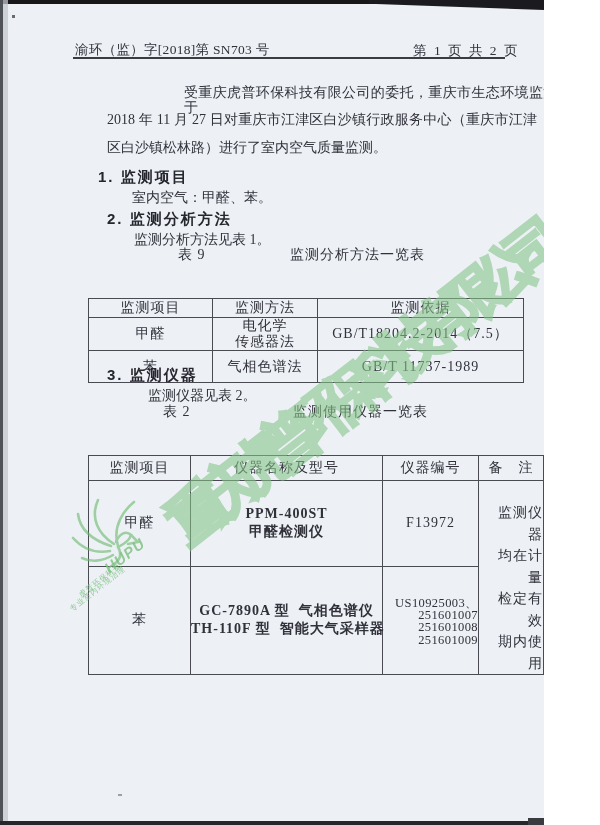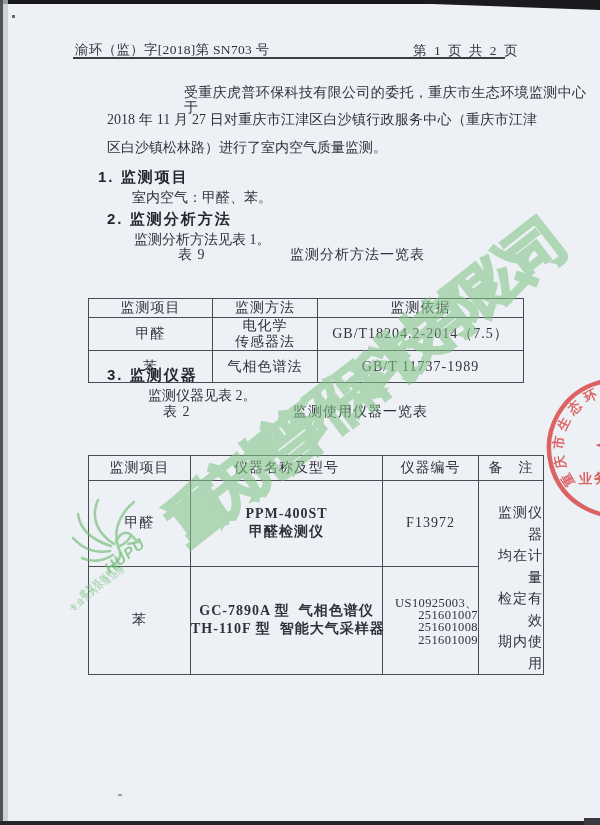--- a/index.html
+++ b/index.html
@@ -5,21 +5,21 @@
   :root{
     --paper:#edf1f6;
     --stamp-red:#da4f4f;
     --watermark-green:#84c487;
     --logo-green:#6ab86a;
     --ink:#31313a;
     --border:#4a4a52;
   }
   html,body{margin:0;padding:0;}
   body{width:600px;height:825px;overflow:hidden;background:#fff;}
-  #page{position:relative;width:600px;height:825px;background:var(--paper);overflow:hidden;
+  #page{position:relative;width:544px;height:825px;background:var(--paper);overflow:hidden;
         font-family:"Liberation Serif","DejaVu Serif",serif;color:var(--ink);}
   .abs{position:absolute;}
 
   
   .scan-top{left:0;top:0;width:600px;height:4px;background:#17171a;}
   .scan-top-right{right:0;top:0;width:175px;height:10px;background:#1b1b1f;
                   clip-path:polygon(0 0,100% 0,100% 100%,0 38%);}
   .scan-left-dark{left:0;top:0;width:3px;height:825px;background:#4f5357;}
   .scan-left-soft{left:3px;top:0;width:5px;height:825px;background:#c2c7cc;opacity:.75;}
   .scan-bottom{left:0;bottom:0;width:600px;height:4px;background:#25252a;}

